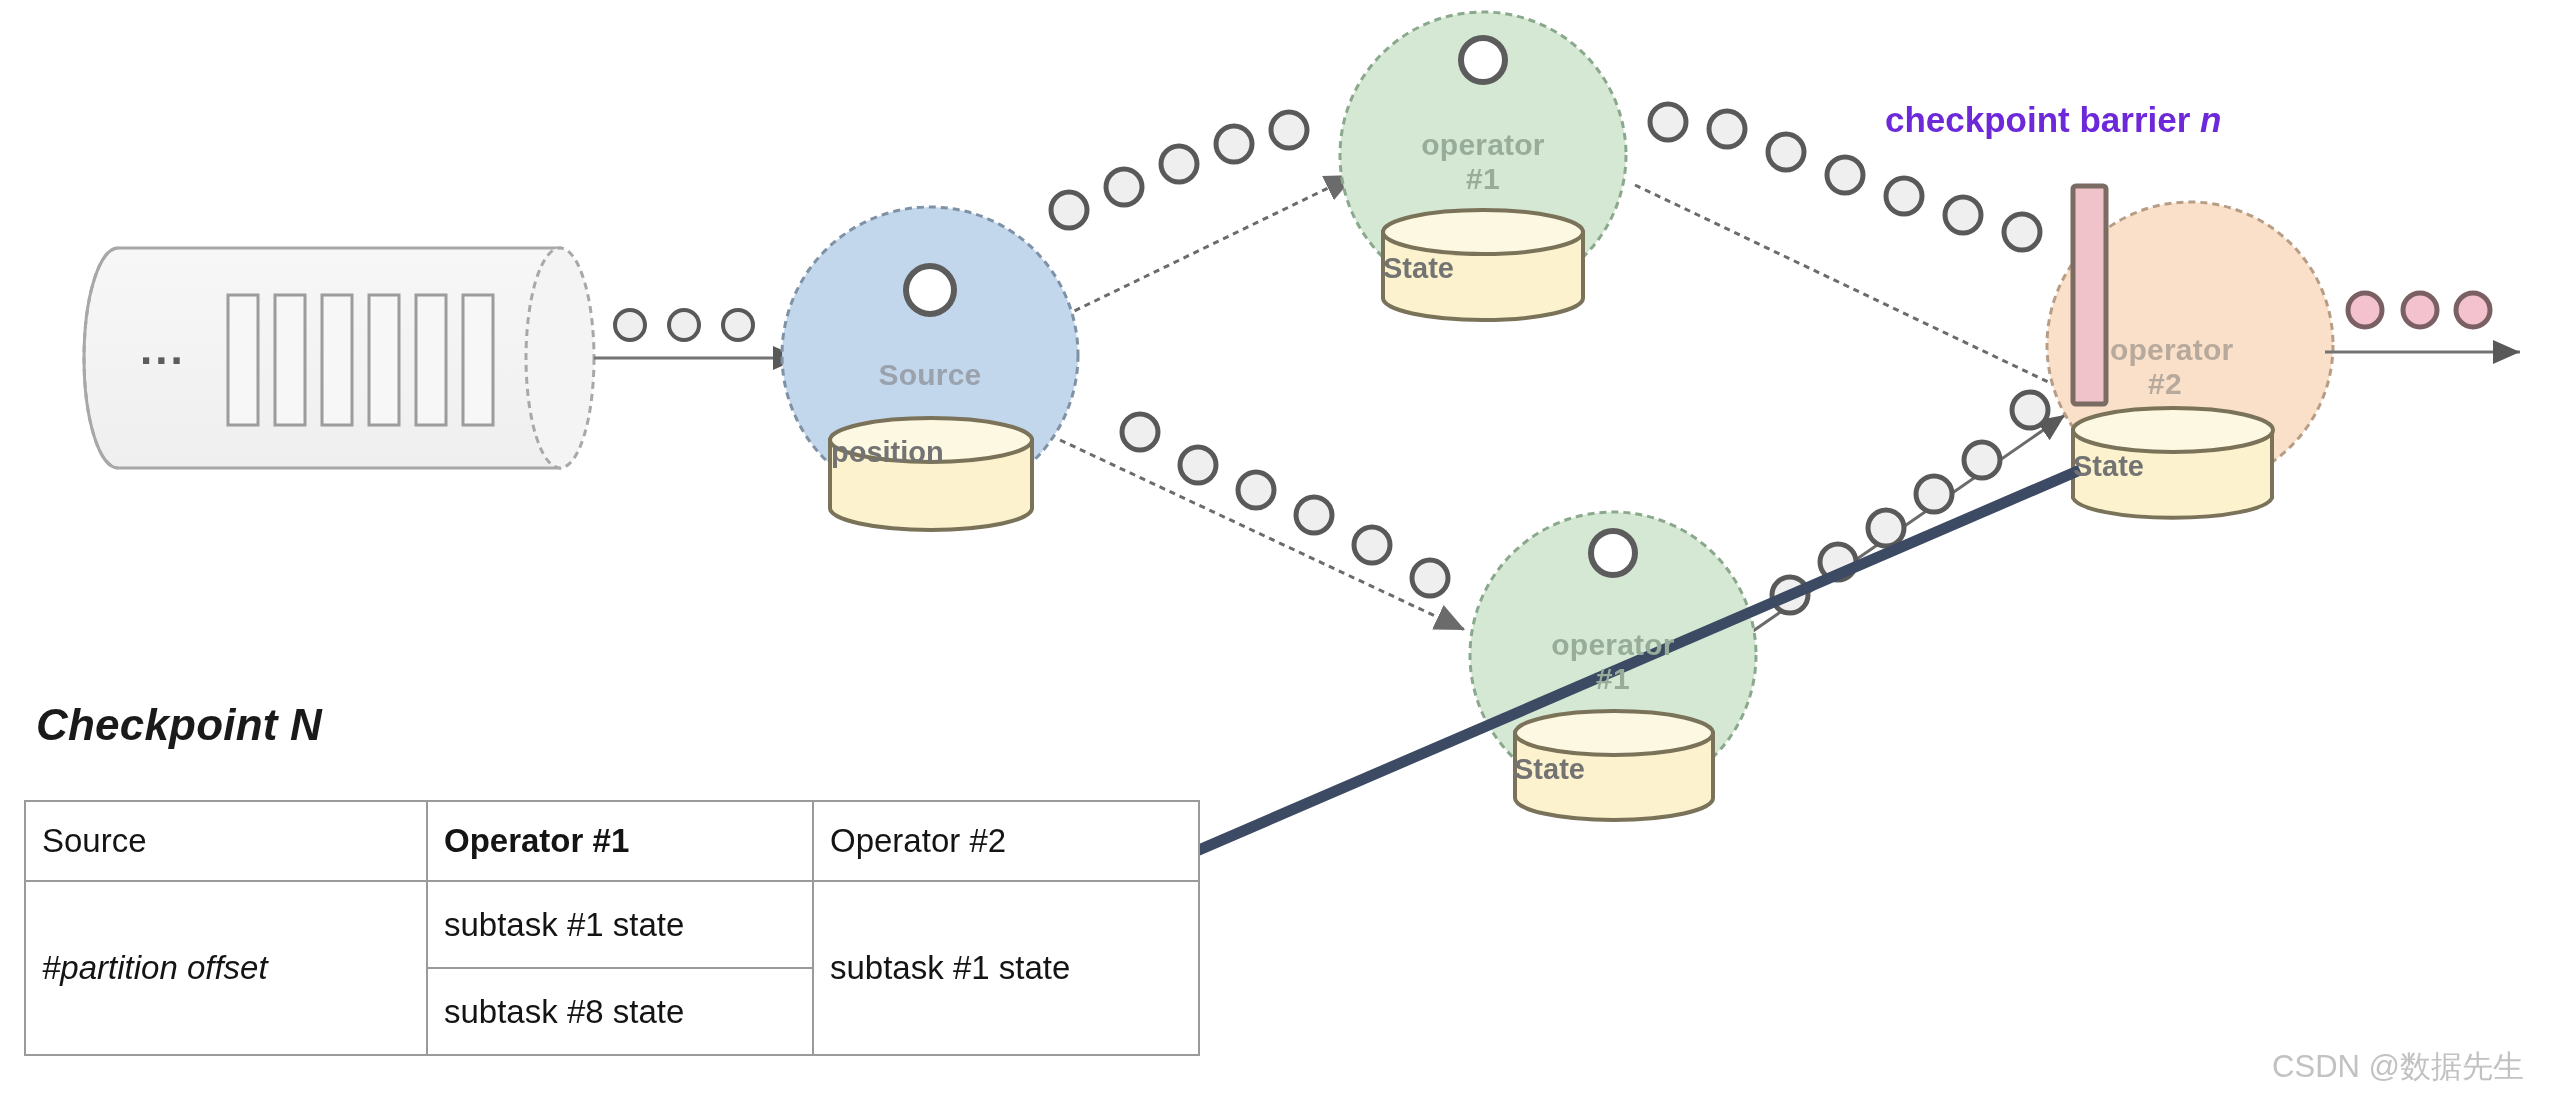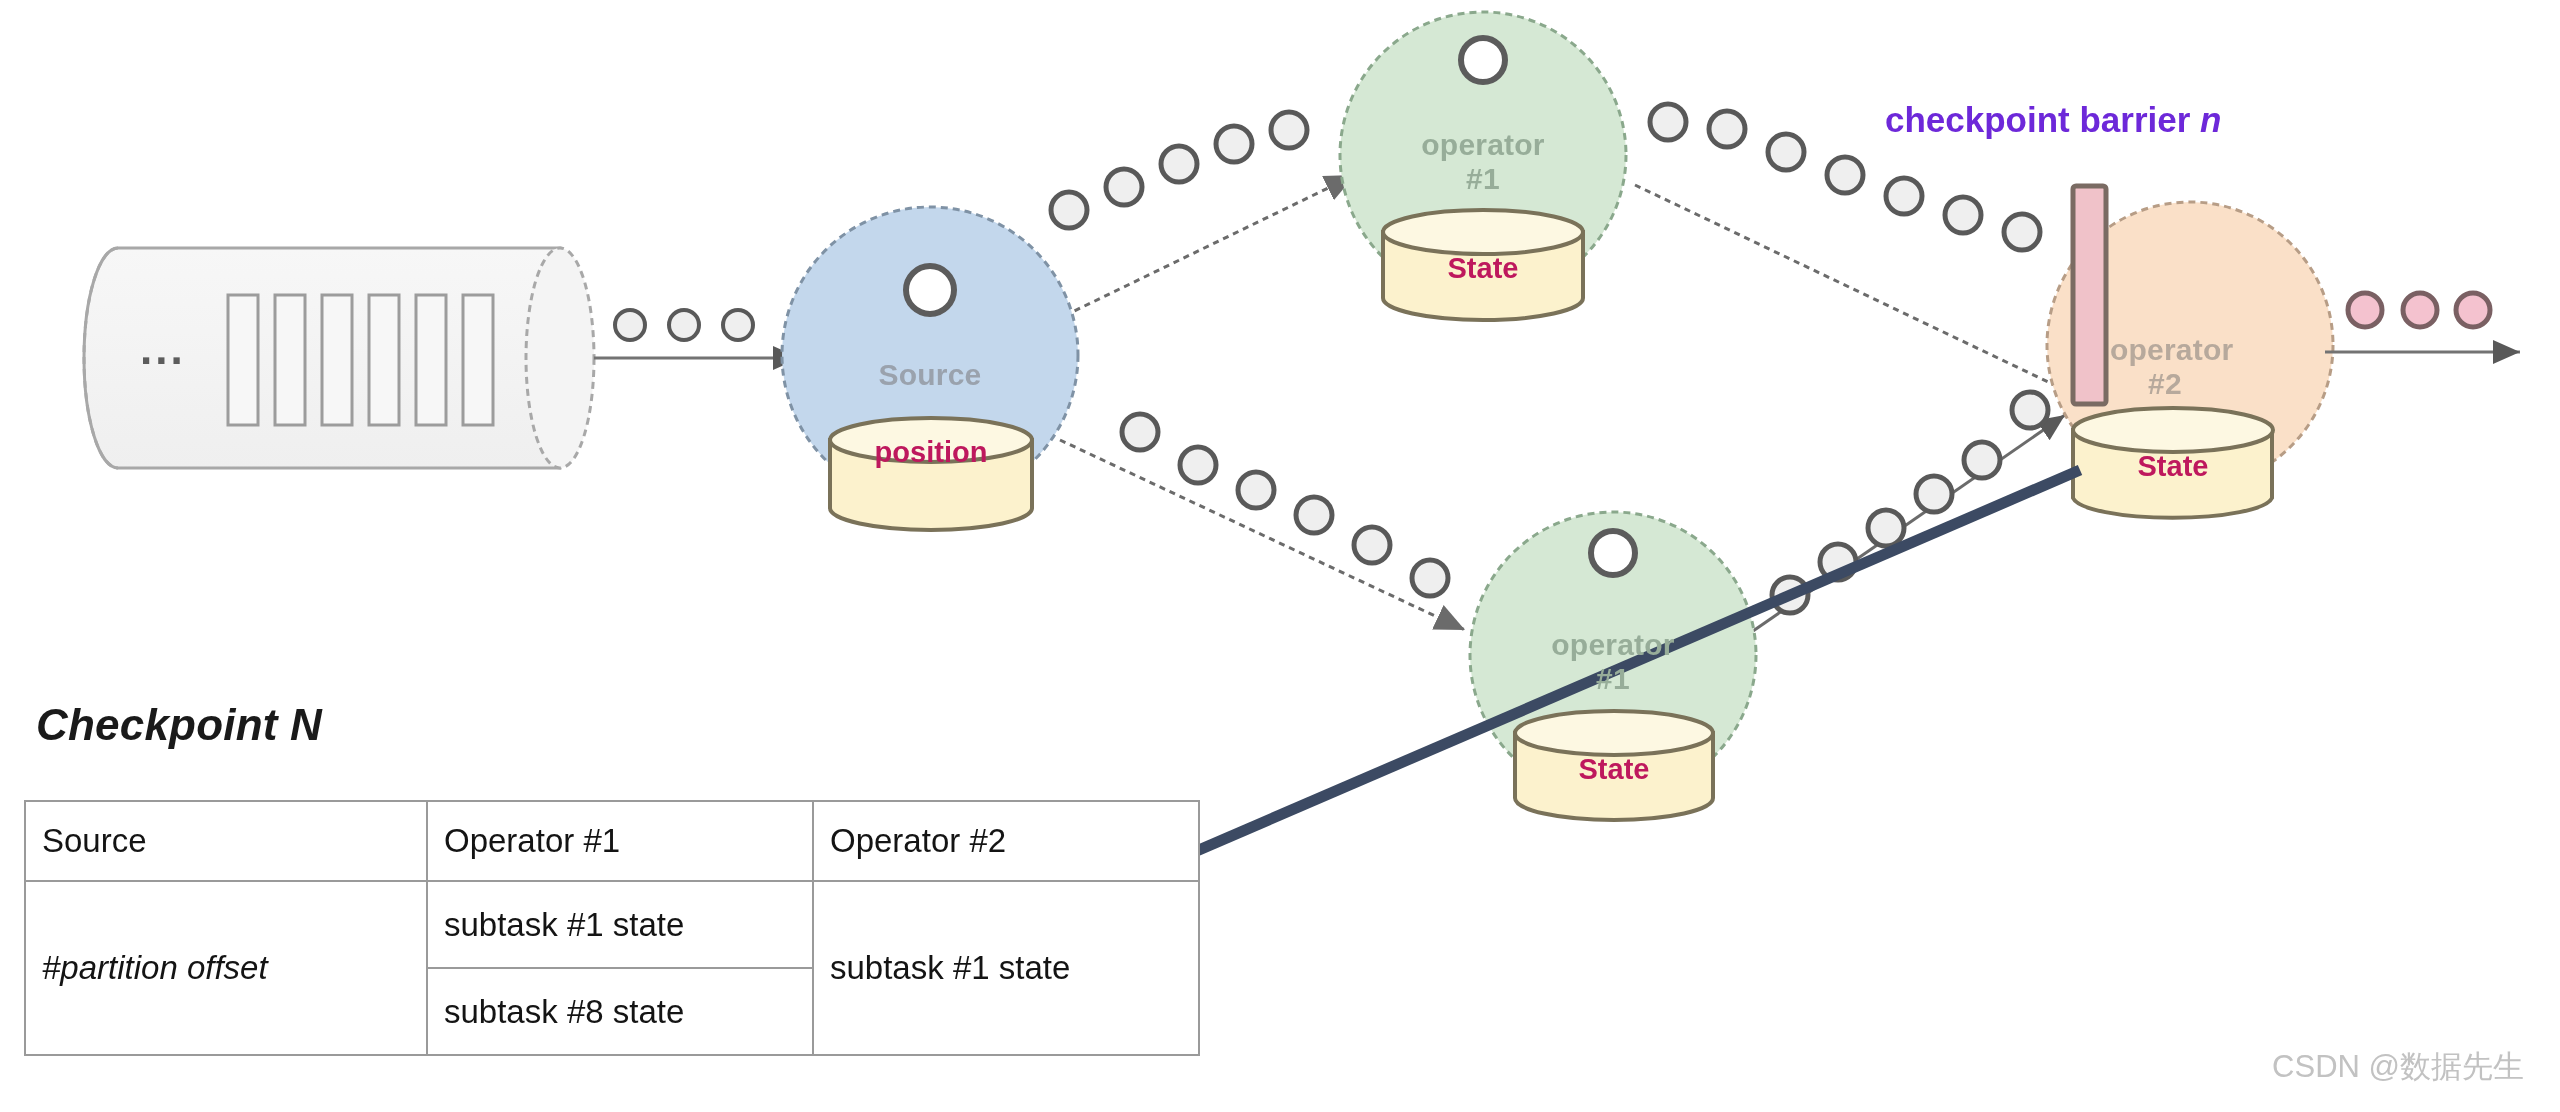--- a/index.html
+++ b/index.html
@@ -36,24 +36,23 @@
   .op-label {
     font-size: 30px;
     letter-spacing: 0.2px;
   }
   .src-label { color: #9aa2ad; }
   .op1-label { color: #97ad99; }
   .op2-label { color: #b7a99c; }
 
   .store-label {
     position: absolute;
-    text-align: center;
     font-weight: bold;
     font-size: 29px;
-    color: #be185d;
+    color: #737373;
     pointer-events: none;
   }
 
   .barrier-caption {
     position: absolute;
     font-weight: bold;
     font-size: 35px;
     color: #6d28d9;
     white-space: nowrap;
   }
@@ -272,21 +271,21 @@
   <div class="barrier-caption" style="left:1885px; top:100px;">
     <span>checkpoint barrier </span><span class="ital">n</span>
   </div>
 
   <div class="cp-title" style="left:36px; top:700px;">Checkpoint N</div>
 
   <table class="cp-table" style="left:24px; top:800px; width:1072px;">
     <tbody>
       <tr>
         <td class="hdr" style="width:368px;">Source</td>
-        <td class="hdr" style="width:352px;">Operator #1</td>
+        <td class="hdr" style="width:352px;font-weight:bold;">Operator #1</td>
         <td class="hdr" style="width:352px;">Operator #2</td>
       </tr>
       <tr>
         <td class="tall cell-italic" rowspan="2">#partition offset</td>
         <td class="half">subtask #1 state</td>
         <td class="tall" rowspan="2">subtask #1 state</td>
       </tr>
       <tr>
         <td class="half">subtask #8 state</td>
       </tr>

